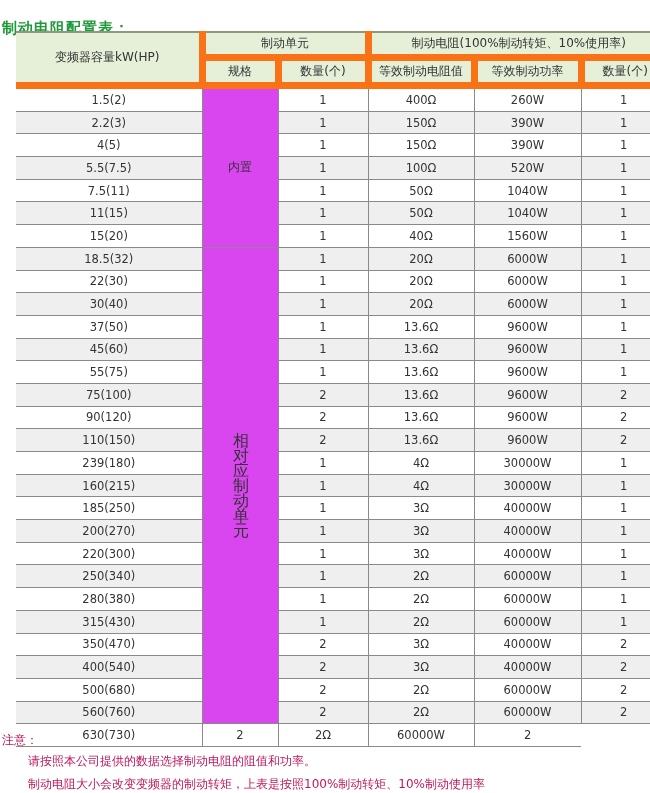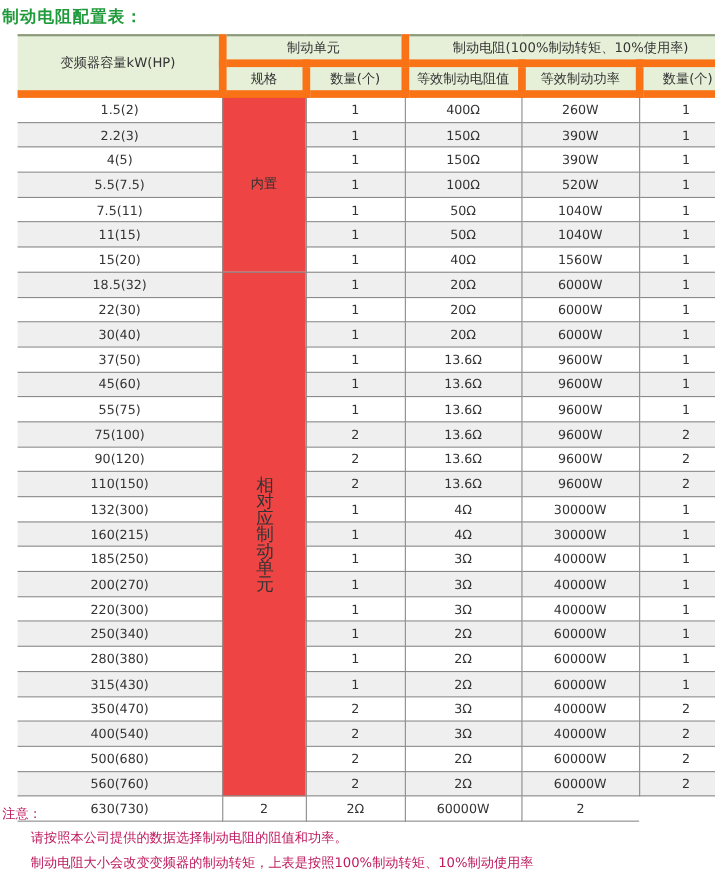--- a/index.html
+++ b/index.html
@@ -1,31 +1,31 @@
 <!DOCTYPE html>
 <html><head>
 <meta charset="utf-8">
 <style>
   html, body { margin: 0; padding: 0; background: #ffffff; }
   body { width: 650px; height: 793px; overflow: hidden; position: relative;
          font-family: "DejaVu Sans", "Liberation Sans", sans-serif; color: #333; }
-  .title { position: absolute; left: 2px; top: 6px; font-size: 15px; font-weight: bold;
+  .title { position: absolute; left: 2px; top: 19px; font-size: 15px; font-weight: bold;
            color: #1f9a3a; letter-spacing: 1px; text-align: center; }
   table.cfg { position: absolute; left: 16px; top: 31px; width: 650px; border-collapse: collapse;
               table-layout: fixed; font-size: 11.5px; }
   table.cfg th { background: #e6f0d8; font-weight: normal; color: #333; height: 21px;
                  border: 7px solid #f97316; padding: 0; text-align: center; font-size: 12px; }
   table.cfg thead tr:first-child th { border-top: 2px solid #8a9a7a; }
   table.cfg td { height: 21.7px; padding: 0; text-align: center; border-left: 1px solid #8a8a8a;
                  border-right: 1px solid #8a8a8a; border-bottom: 1.5px solid #8a8a8a; color: #333; }
   table.cfg tr.alt td.cell { background: #efefef; }
   table.cfg td:first-child { border-left: none; }
   table.cfg td:last-child, table.cfg th:last-child { border-right: none; }
   table.cfg th:first-child { border-left: none; }
-  td.spec { background: #ef4444; font-size: 12px; }
+  td.spec { background: #d946ef; font-size: 12px; }
   .vertical { display: inline-block; width: 14px; line-height: 15px; font-size: 16px; word-break: break-all; }
   .notes { position: absolute; left: 2px; top: 732px; font-size: 12px; color: #be185d; }
   .notes .n-line { position: absolute; left: 26px; white-space: nowrap; text-align: right; }
 </style>
 </head>
 <body>
 
 <div class="title">制动电阻配置表：</div>
 
 <table class="cfg">
@@ -160,21 +160,21 @@
         <td class="cell">2</td>
       </tr>
       <tr class="alt">
         <td class="cell">110(150)</td>
         <td class="cell">2</td>
         <td class="cell">13.6Ω</td>
         <td class="cell">9600W</td>
         <td class="cell">2</td>
       </tr>
       <tr>
-        <td class="cell">132(300)</td>
+        <td class="cell">239(180)</td>
         <td class="cell">1</td>
         <td class="cell">4Ω</td>
         <td class="cell">30000W</td>
         <td class="cell">1</td>
       </tr>
       <tr class="alt">
         <td class="cell">160(215)</td>
         <td class="cell">1</td>
         <td class="cell">4Ω</td>
         <td class="cell">30000W</td>

